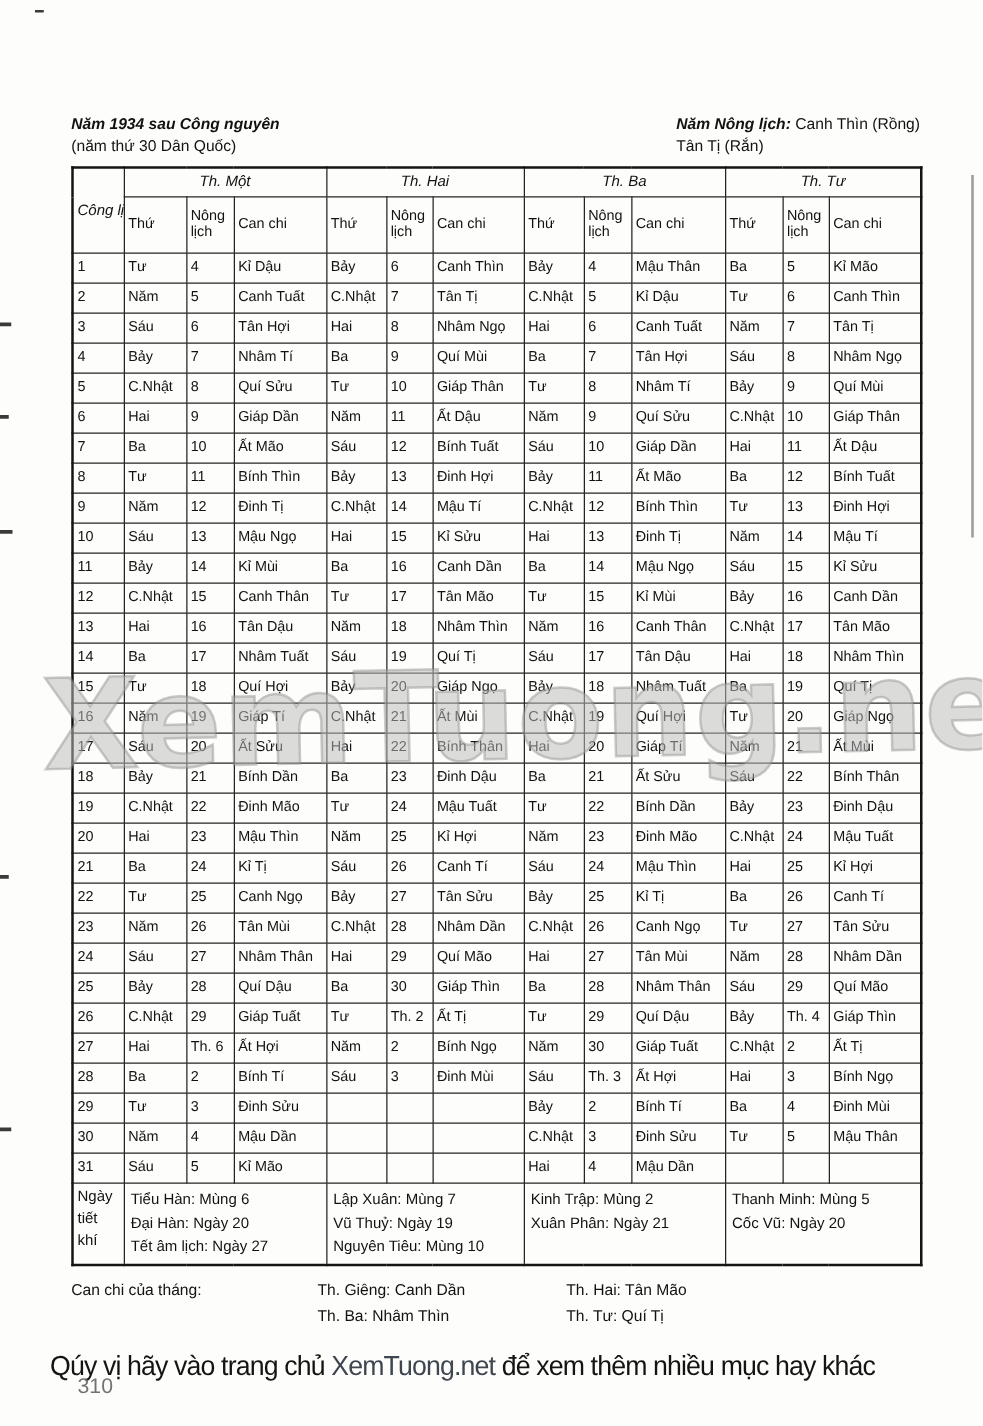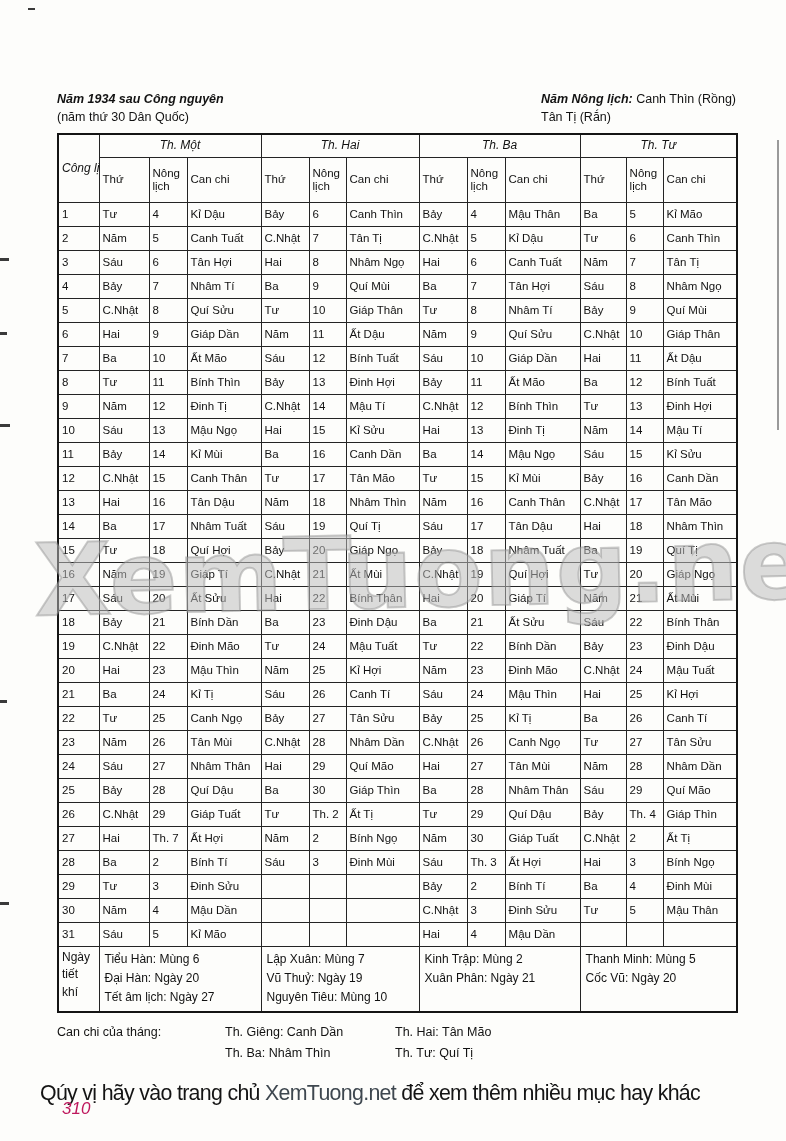--- a/index.html
+++ b/index.html
@@ -24,37 +24,37 @@
   tr.sub-row th { height:42px; white-space:normal; vertical-align:middle; font-size:11.5px; }
   th.corner { white-space:normal; vertical-align:middle; font-size:11.5px; }
   tbody.cal-body tr { height:24px; }
   tr.tietkhi-row { height:50px; }
   tr.tietkhi-row td { vertical-align:top; white-space:normal; font-size:12px;
     padding:3px 5px; line-height:1.6; }
   tr.tietkhi-row td.tk-label { padding:2px 3px; line-height:1.45; }
   
   .canchi-block { position:absolute; left:57px; top:1022px; width:679px;
     font-size:12.5px; line-height:1.7; }
-  .canchi-row { display:flex; }
+  .canchi-row { display:flex;gap:29px; }
   .canchi-row .lbl { width:168px; }
   .canchi-row .e1 { width:170px; }
   .canchi-row .e2 { width:200px; }
   
   .watermark { position:absolute; left:34px; top:514px; width:748px; z-index:9;
     font-family:"DejaVu Sans", sans-serif; font-weight:bold; font-size:100px;
     letter-spacing:1px; color:rgba(214,214,214,0.32);
     -webkit-text-stroke:2px rgba(138,138,138,0.42);
     text-shadow:0 0 1px rgba(150,150,150,0.3);
     transform:rotate(-1.3deg); pointer-events:none; white-space:nowrap; }
   
   .site-footer { position:absolute; left:40px; top:1080px; width:740px;
     font-size:22px; letter-spacing:-0.7px; white-space:nowrap; color:#141414;
     transform:scaleX(0.97); transform-origin:left; }
   .site-footer .site-link { color:#3e474f; }
-  .page-number { position:absolute; left:62px; top:1099px; font-size:17px; color:#be185d;font-style:italic; }
+  .page-number { position:absolute; left:62px; top:1099px; font-size:17px; color:#737373; }
   
   .artifact { position:absolute; background:#3a3a3a; }
   .a1 { left:0; top:258px; width:9px; height:3px; }
   .a2 { left:0; top:332px; width:7px; height:3px; }
   .a3 { left:0; top:424px; width:10px; height:3px; }
   .a4 { left:0; top:700px; width:7px; height:3px; }
   .a5 { left:0; top:902px; width:9px; height:3px; }
   .a6 { left:28px; top:8px; width:7px; height:2px; }
   .a7 { left:777px; top:140px; width:2px; height:290px; background:#9a9a9a; }
 </style>
@@ -503,21 +503,21 @@
           <td>Tư</td>
           <td>29</td>
           <td>Quí Dậu</td>
           <td>Bảy</td>
           <td>Th.  4</td>
           <td>Giáp Thìn</td>
         </tr>
         <tr>
           <td>27</td>
           <td>Hai</td>
-          <td>Th. 7</td>
+          <td>Th. 6</td>
           <td>Ất Hợi</td>
           <td>Năm</td>
           <td>2</td>
           <td>Bính Ngọ</td>
           <td>Năm</td>
           <td>30</td>
           <td>Giáp Tuất</td>
           <td>C.Nhật</td>
           <td>2</td>
           <td>Ất Tị</td>

